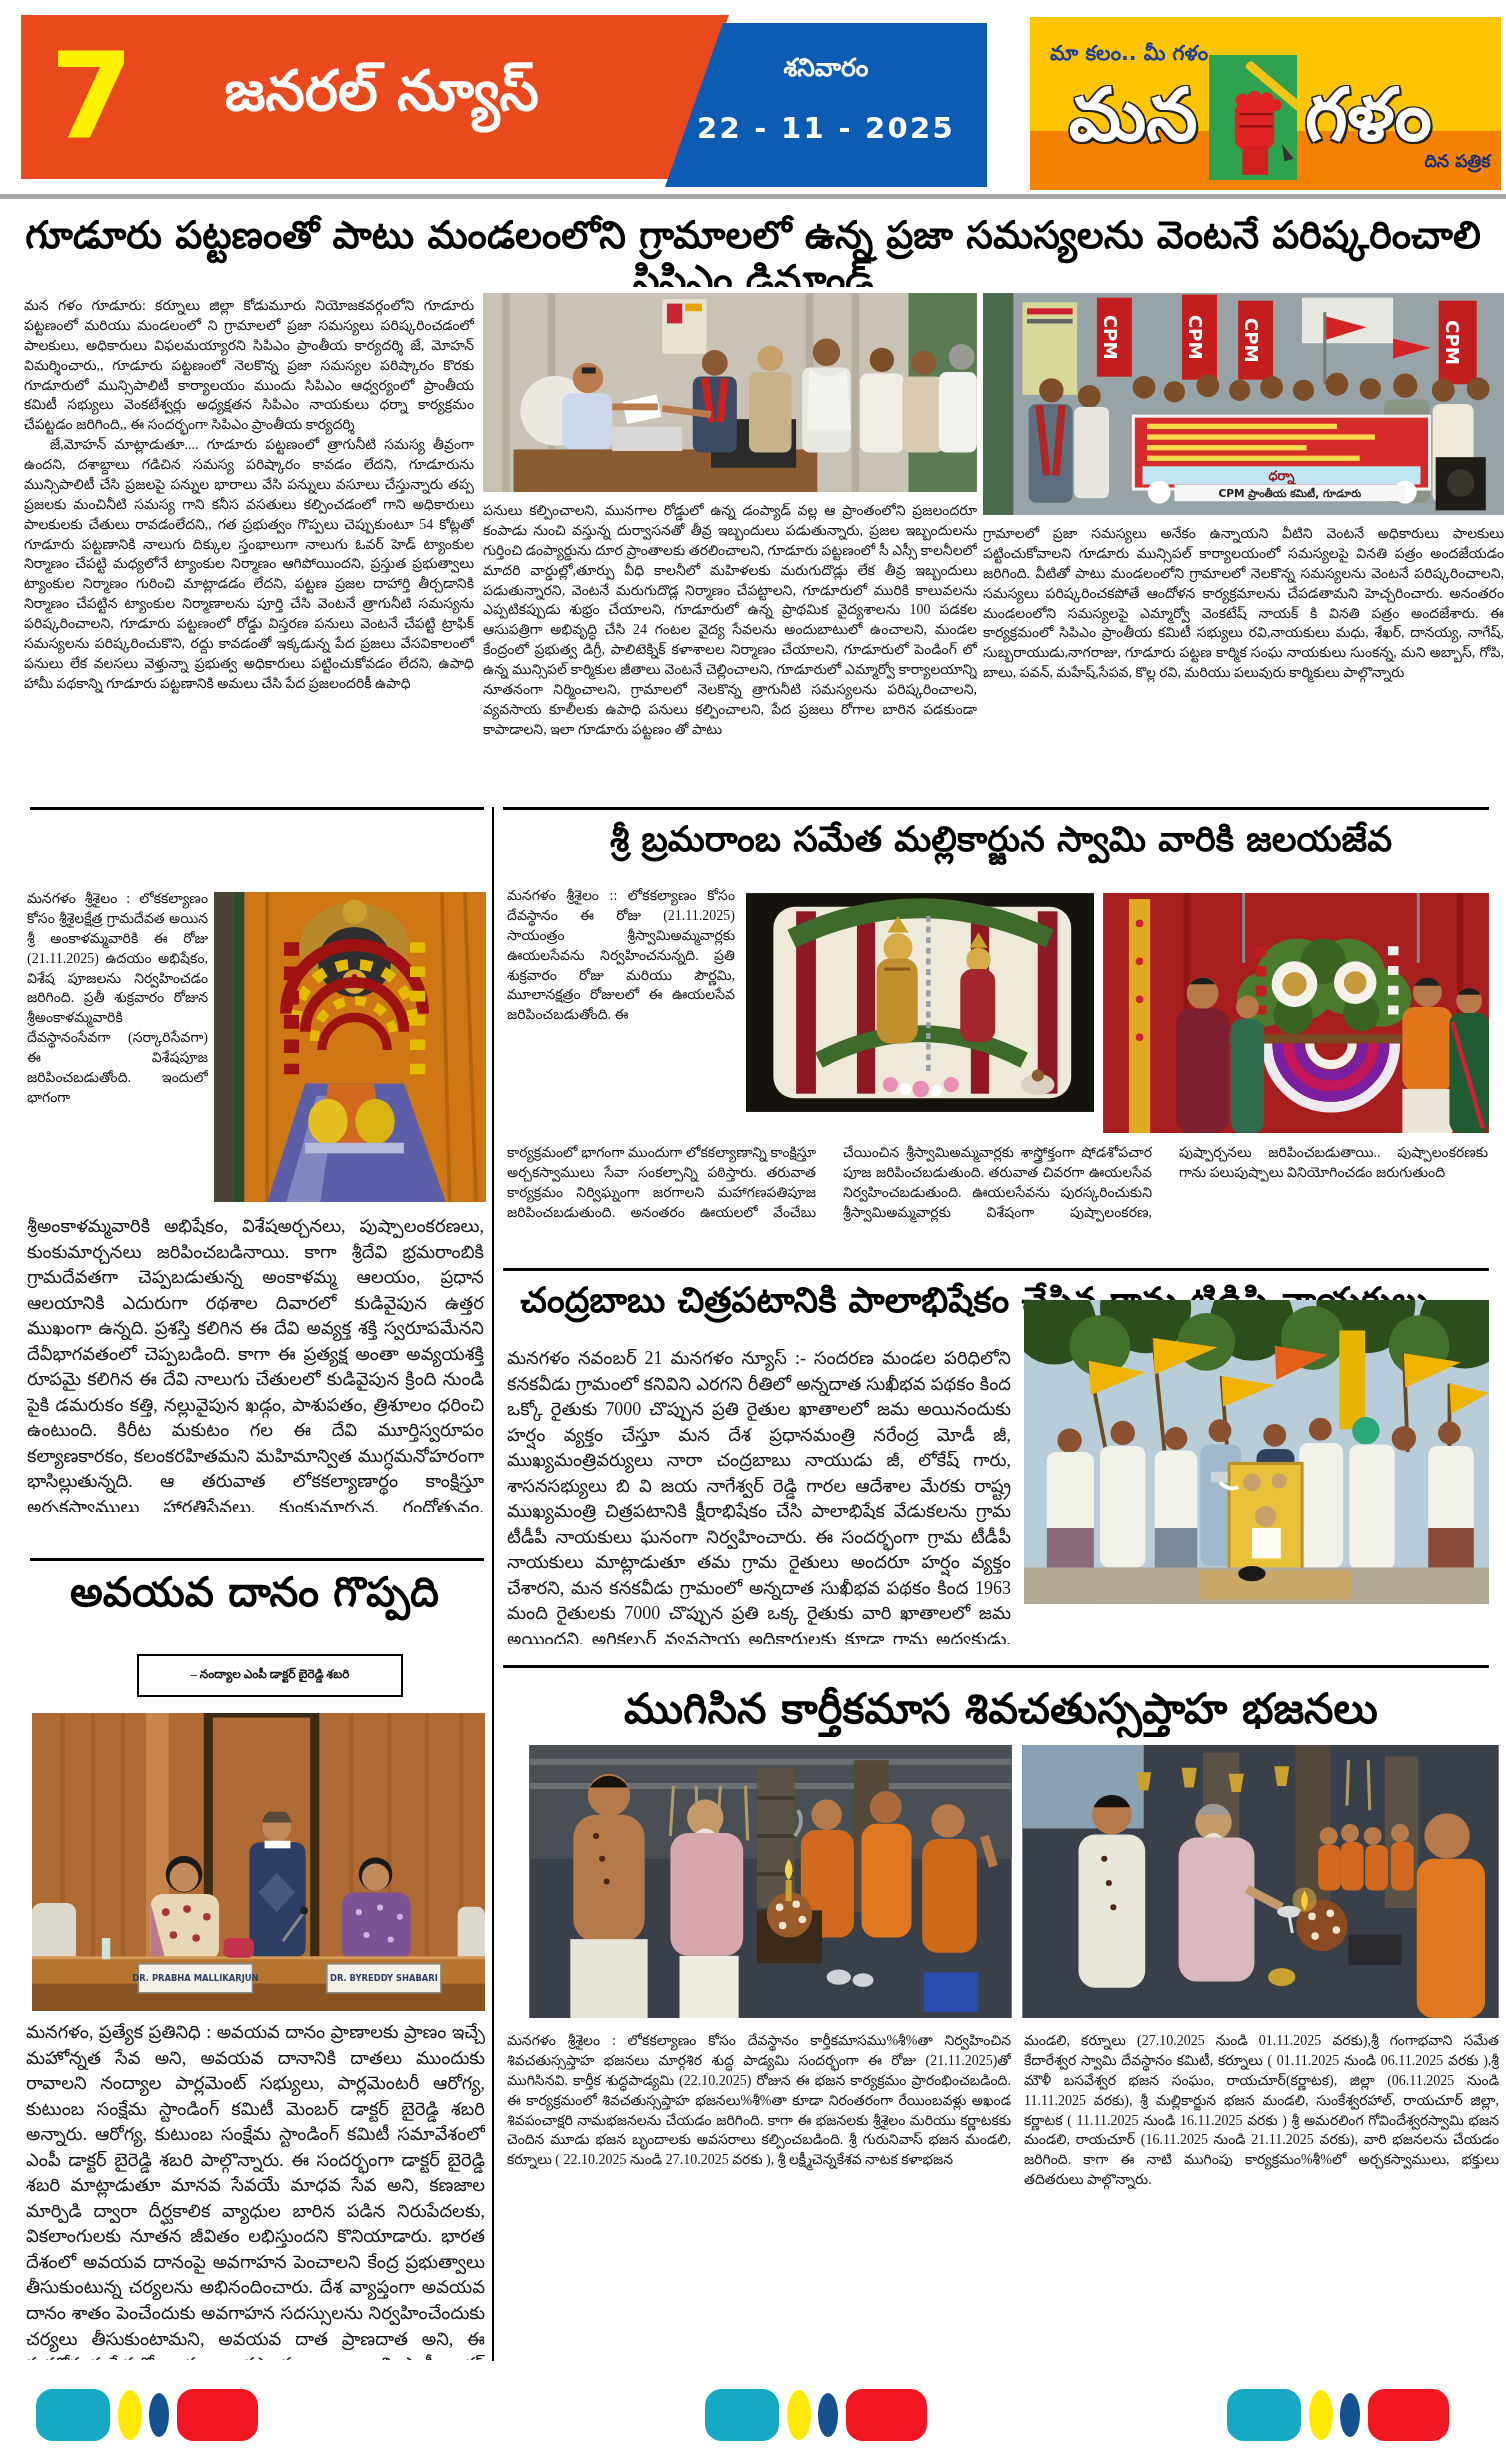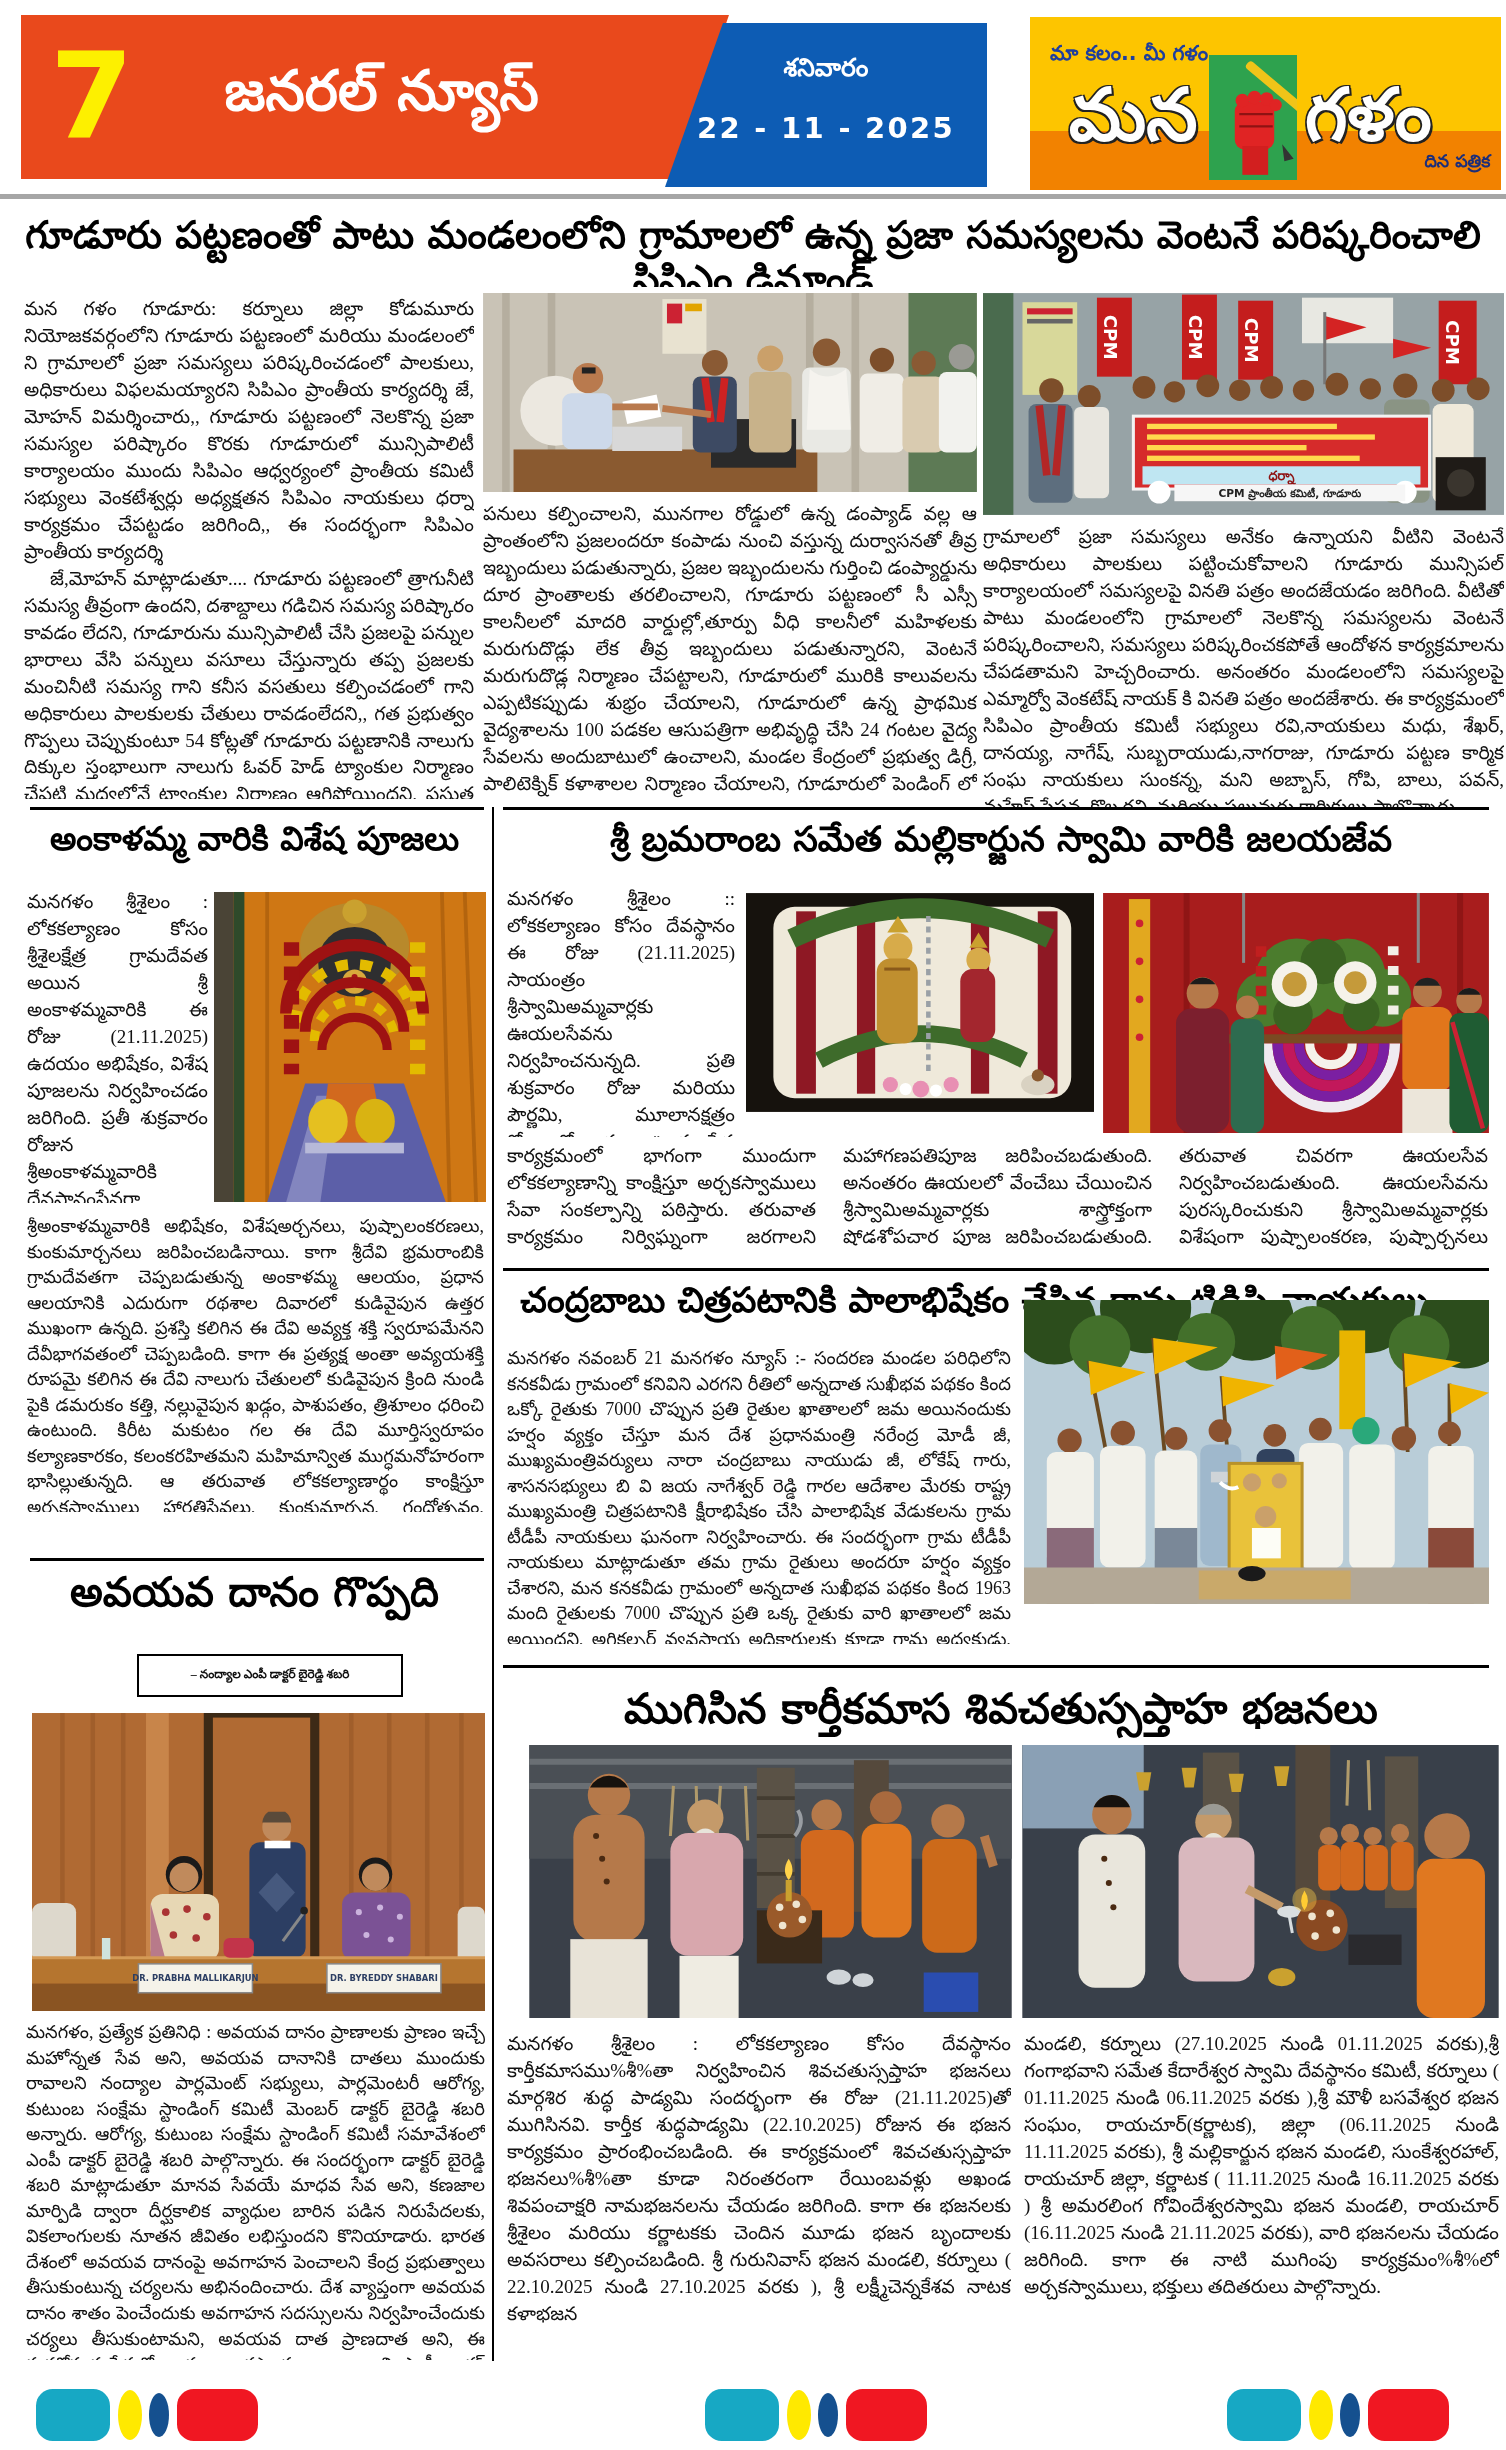--- a/index.html
+++ b/index.html
@@ -1,20 +1,20 @@
 <!DOCTYPE html>
 <html style="font-size:12px"><head>
 <meta charset="utf-8">
 <style>
   html,body{margin:0;padding:0;background:#e8e8e8;}
   .page{position:relative;width:1507px;height:2450px;background:#ffffff;overflow:hidden;
         font-family:"Liberation Serif","DejaVu Serif",serif;color:#111;}
   .abs{position:absolute;}
   .clip{overflow:hidden;}
-  .body-text{font-size:19px;line-height:1.42;text-align:justify;word-break:break-word;}
+  .body-text{font-size:14px;line-height:1.42;text-align:justify;word-break:break-word;}
   .body-text p{margin:0;}
   .body-text p + p{text-indent:26px;}
   .sec-title{font-family:"DejaVu Sans","Liberation Sans",sans-serif;font-weight:bold;text-align:center;color:#000;line-height:1.15;}
   .rule{background:#000;height:3px;}
   .photo{overflow:hidden;background:#ddd;}
   .photo svg{display:block;width:100%;height:100%;}
   
   .banner-left{left:21px;top:15px;width:708px;height:164px;background:#e9491c;
      clip-path:polygon(0 0,100% 0,92% 100%,0 100%);display:flex;align-items:center;}
   .page-num{font-family:"DejaVu Sans",sans-serif;font-size:120px;font-weight:bold;color:#fdf000;line-height:1;margin-left:29px;}
@@ -194,21 +194,20 @@
         <rect x="596" y="216" width="66" height="70" fill="#1f1b17"></rect>
           <circle cx="629" cy="250" r="18" fill="#3a352e"></circle>
       </svg>
     </div>
     <div class="body-text clip" style="margin-top:9px;height:283px;">గ్రామాలలో ప్రజా సమస్యలు అనేకం ఉన్నాయని వీటిని వెంటనే అధికారులు పాలకులు పట్టించుకోవాలని గూడూరు మున్సిపల్ కార్యాలయంలో సమస్యలపై వినతి పత్రం అందజేయడం జరిగింది. వీటితో పాటు మండలంలోని గ్రామాలలో నెలకొన్న సమస్యలను వెంటనే పరిష్కరించాలని, సమస్యలు పరిష్కరించకపోతే ఆందోళన కార్యక్రమాలను చేపడతామని హెచ్చరించారు. అనంతరం మండలంలోని సమస్యలపై ఎమ్మార్వో వెంకటేష్ నాయక్ కి వినతి పత్రం అందజేశారు. ఈ కార్యక్రమంలో సిపిఎం ప్రాంతీయ కమిటీ సభ్యులు రవి,నాయకులు మధు, శేఖర్, దానయ్య, నాగేష్, సుబ్బరాయుడు,నాగరాజు, గూడూరు పట్టణ కార్మిక సంఘ నాయకులు సుంకన్న, మని అబ్బాస్, గోపి, బాలు, పవన్, మహేష్,సేపవ, కొల్ల రవి, మరియు పలువురు కార్మికులు పాల్గొన్నారు</div>
   </div>
 
   <div class="abs vdiv"></div>
 
   <div class="abs rule" style="left:30px;top:807px;width:454px;"></div>
-  <div class="abs sec-title clip" style="left:23px;top:820px;width:463px;height:58px;font-size:33px;">అంకాళమ్మ వారికి విశేష పూజలు</div>
   <div class="abs body-text clip" style="left:27px;top:889px;width:181px;height:314px;">మనగళం శ్రీశైలం : లోకకల్యాణం కోసం శ్రీశైలక్షేత్ర గ్రామదేవత అయిన శ్రీ అంకాళమ్మవారికి ఈ రోజు (21.11.2025) ఉదయం అభిషేకం, విశేష పూజలను నిర్వహించడం జరిగింది. ప్రతీ శుక్రవారం రోజున శ్రీఅంకాళమ్మవారికి దేవస్థానంసేవగా (సర్కారిసేవగా) ఈ విశేషపూజ జరిపించబడుతోంది. ఇందులో భాగంగా</div>
 
   <div class="abs photo" style="left:214px;top:892px;width:272px;height:310px;">
     <svg viewBox="0 0 358 408">
       <rect width="358" height="408" fill="#cf7714"></rect>
       <g stroke="#a85c0c" stroke-width="5" opacity="0.7">
         <line x1="70" y1="0" x2="70" y2="408"></line>
           <line x1="300" y1="0" x2="310" y2="408"></line>
           <line x1="330" y1="0" x2="345" y2="408"></line>
       </g>

